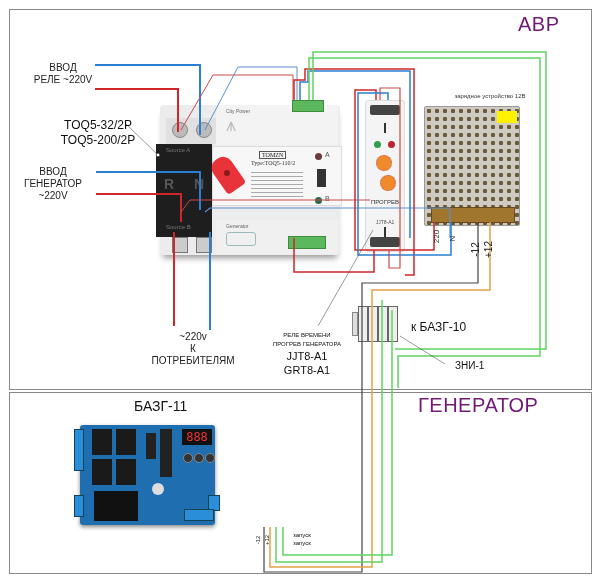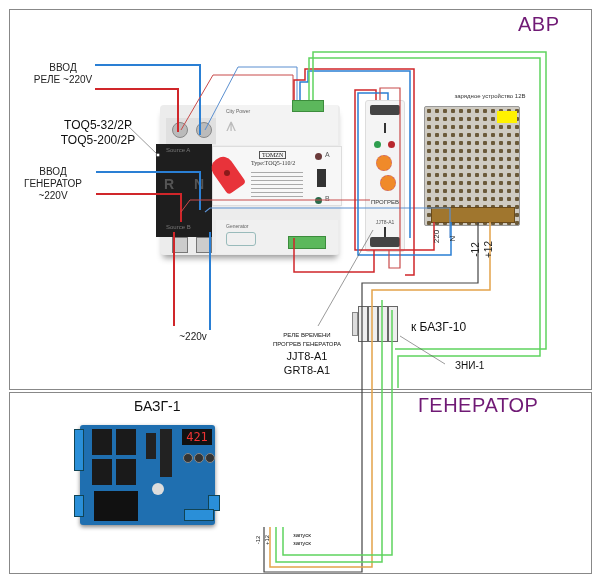--- a/index.html
+++ b/index.html
@@ -97,21 +97,21 @@
 </div>
 
 <div class="abs" style="left:80px;top:425px;width:135px;height:100px;background:#1f6fb0;border-radius:3px;box-shadow:0 2px 4px #888;">
   <div class="abs" style="left:12px;top:4px;width:20px;height:26px;background:#1a1a1a;"></div>
   <div class="abs" style="left:36px;top:4px;width:20px;height:26px;background:#1a1a1a;"></div>
   <div class="abs" style="left:12px;top:34px;width:20px;height:26px;background:#1a1a1a;"></div>
   <div class="abs" style="left:36px;top:34px;width:20px;height:26px;background:#1a1a1a;"></div>
   <div class="abs" style="left:14px;top:66px;width:44px;height:30px;background:#111;"></div>
   <div class="abs" style="left:66px;top:8px;width:10px;height:26px;background:#222;"></div>
   <div class="abs" style="left:80px;top:4px;width:12px;height:48px;background:#222;"></div>
-  <div class="abs" style="left:102px;top:4px;width:30px;height:16px;background:#111;color:#e33;font-family:'DejaVu Sans Mono',monospace;font-size:12px;line-height:16px;text-align:center;">421</div>
+  <div class="abs" style="left:102px;top:4px;width:30px;height:16px;background:#111;color:#e33;font-family:'DejaVu Sans Mono',monospace;font-size:12px;line-height:16px;text-align:center;">888</div>
   <div class="abs" style="left:103px;top:28px;width:8px;height:8px;border-radius:50%;background:#333;border:1px solid #888;"></div>
   <div class="abs" style="left:114px;top:28px;width:8px;height:8px;border-radius:50%;background:#333;border:1px solid #888;"></div>
   <div class="abs" style="left:125px;top:28px;width:8px;height:8px;border-radius:50%;background:#333;border:1px solid #888;"></div>
   <div class="abs" style="left:72px;top:58px;width:12px;height:12px;border-radius:50%;background:#ddd;"></div>
   <div class="abs" style="left:-6px;top:4px;width:8px;height:40px;background:#2a8fd8;border:1px solid #145;"></div>
   <div class="abs" style="left:-6px;top:70px;width:8px;height:20px;background:#2a8fd8;border:1px solid #145;"></div>
   <div class="abs" style="left:128px;top:70px;width:10px;height:14px;background:#2a8fd8;border:1px solid #145;"></div>
   <div class="abs" style="left:104px;top:84px;width:28px;height:10px;background:#2a8fd8;border:1px solid #145;"></div>
 </div>
 
@@ -159,33 +159,34 @@
 <div class="lbl-md" style="left:58px;top:118px;width:80px;">
   <div>TOQ5-32/2P</div>
   <div>TOQ5-200/2P</div>
 </div>
 <div class="lbl" style="left:10px;top:166px;width:86px;">
   <div>ВВОД</div>
   <div>ГЕНЕРАТОР ~220V</div>
 </div>
 <div class="lbl" style="left:148px;top:331px;width:90px;">
   <div>~220v</div>
+  <div>К ПОТРЕБИТЕЛЯМ</div>
 </div>
 <div class="abs" style="left:262px;top:331px;width:90px;text-align:center;">
   <div style="font-size:6px;line-height:9px;">РЕЛЕ ВРЕМЕНИ</div>
   <div style="font-size:6px;line-height:9px;">ПРОГРЕВ ГЕНЕРАТОРА</div>
   <div style="font-size:11px;line-height:14px;">JJT8-A1</div>
   <div style="font-size:11px;line-height:14px;">GRT8-A1</div>
 </div>
 
 <div class="vert" style="left:430px;top:232px;font-size:8px;">220</div>
 <div class="vert" style="left:450px;top:234px;font-size:8px;">N</div>
 <div class="vert" style="left:468px;top:244px;">-12</div>
 <div class="vert" style="left:480px;top:244px;">+12</div>
 
 <div class="abs" style="left:411px;top:320px;font-size:12px;">к БАЗГ-10</div>
 <div class="abs" style="left:455px;top:360px;font-size:10px;">ЗНИ-1</div>
 
-<div class="abs" style="left:134px;top:398px;font-size:14px;">БАЗГ-1</div>
+<div class="abs" style="left:134px;top:398px;font-size:14px;">БАЗГ-11</div>
 <div class="vert" style="left:254px;top:537px;font-size:6px;">-12</div>
 <div class="vert" style="left:262px;top:537px;font-size:6px;">+12</div>
 <div class="abs" style="left:293px;top:532px;font-size:6px;">запуск</div>
 <div class="abs" style="left:293px;top:540px;font-size:6px;">запуск</div>
 
 </body></html>

